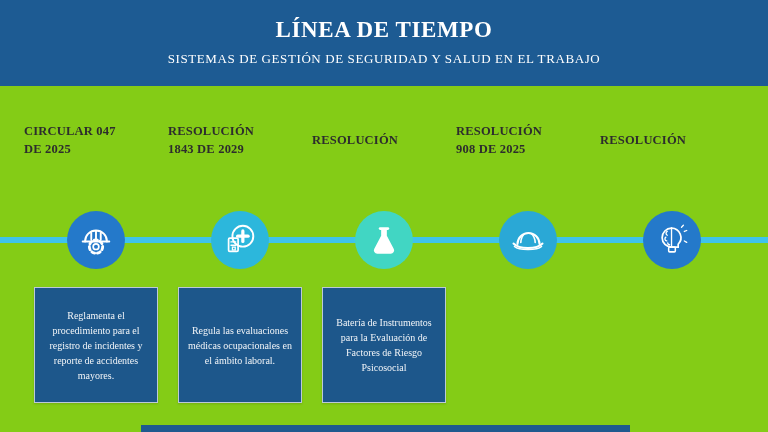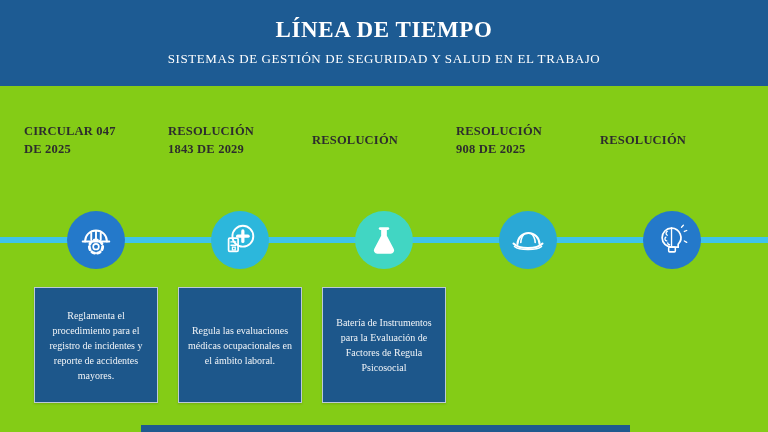--- a/index.html
+++ b/index.html
@@ -158,20 +158,20 @@
         <p>Reglamenta el procedimiento para el registro de incidentes y reporte de accidentes mayores.</p>
       </div>
     </div>
     <div class="cell">
       <div class="box">
         <p>Regula las evaluaciones médicas ocupacionales en el ámbito laboral.</p>
       </div>
     </div>
     <div class="cell">
       <div class="box">
-        <p>Batería de Instrumentos para la Evaluación de Factores de Regula Psicosocial</p>
+        <p>Batería de Instrumentos para la Evaluación de Factores de Riesgo Psicosocial</p>
       </div>
     </div>
   </div>
 
   <div class="footer-bar"></div>
 
 </div>
 
 </body></html>

